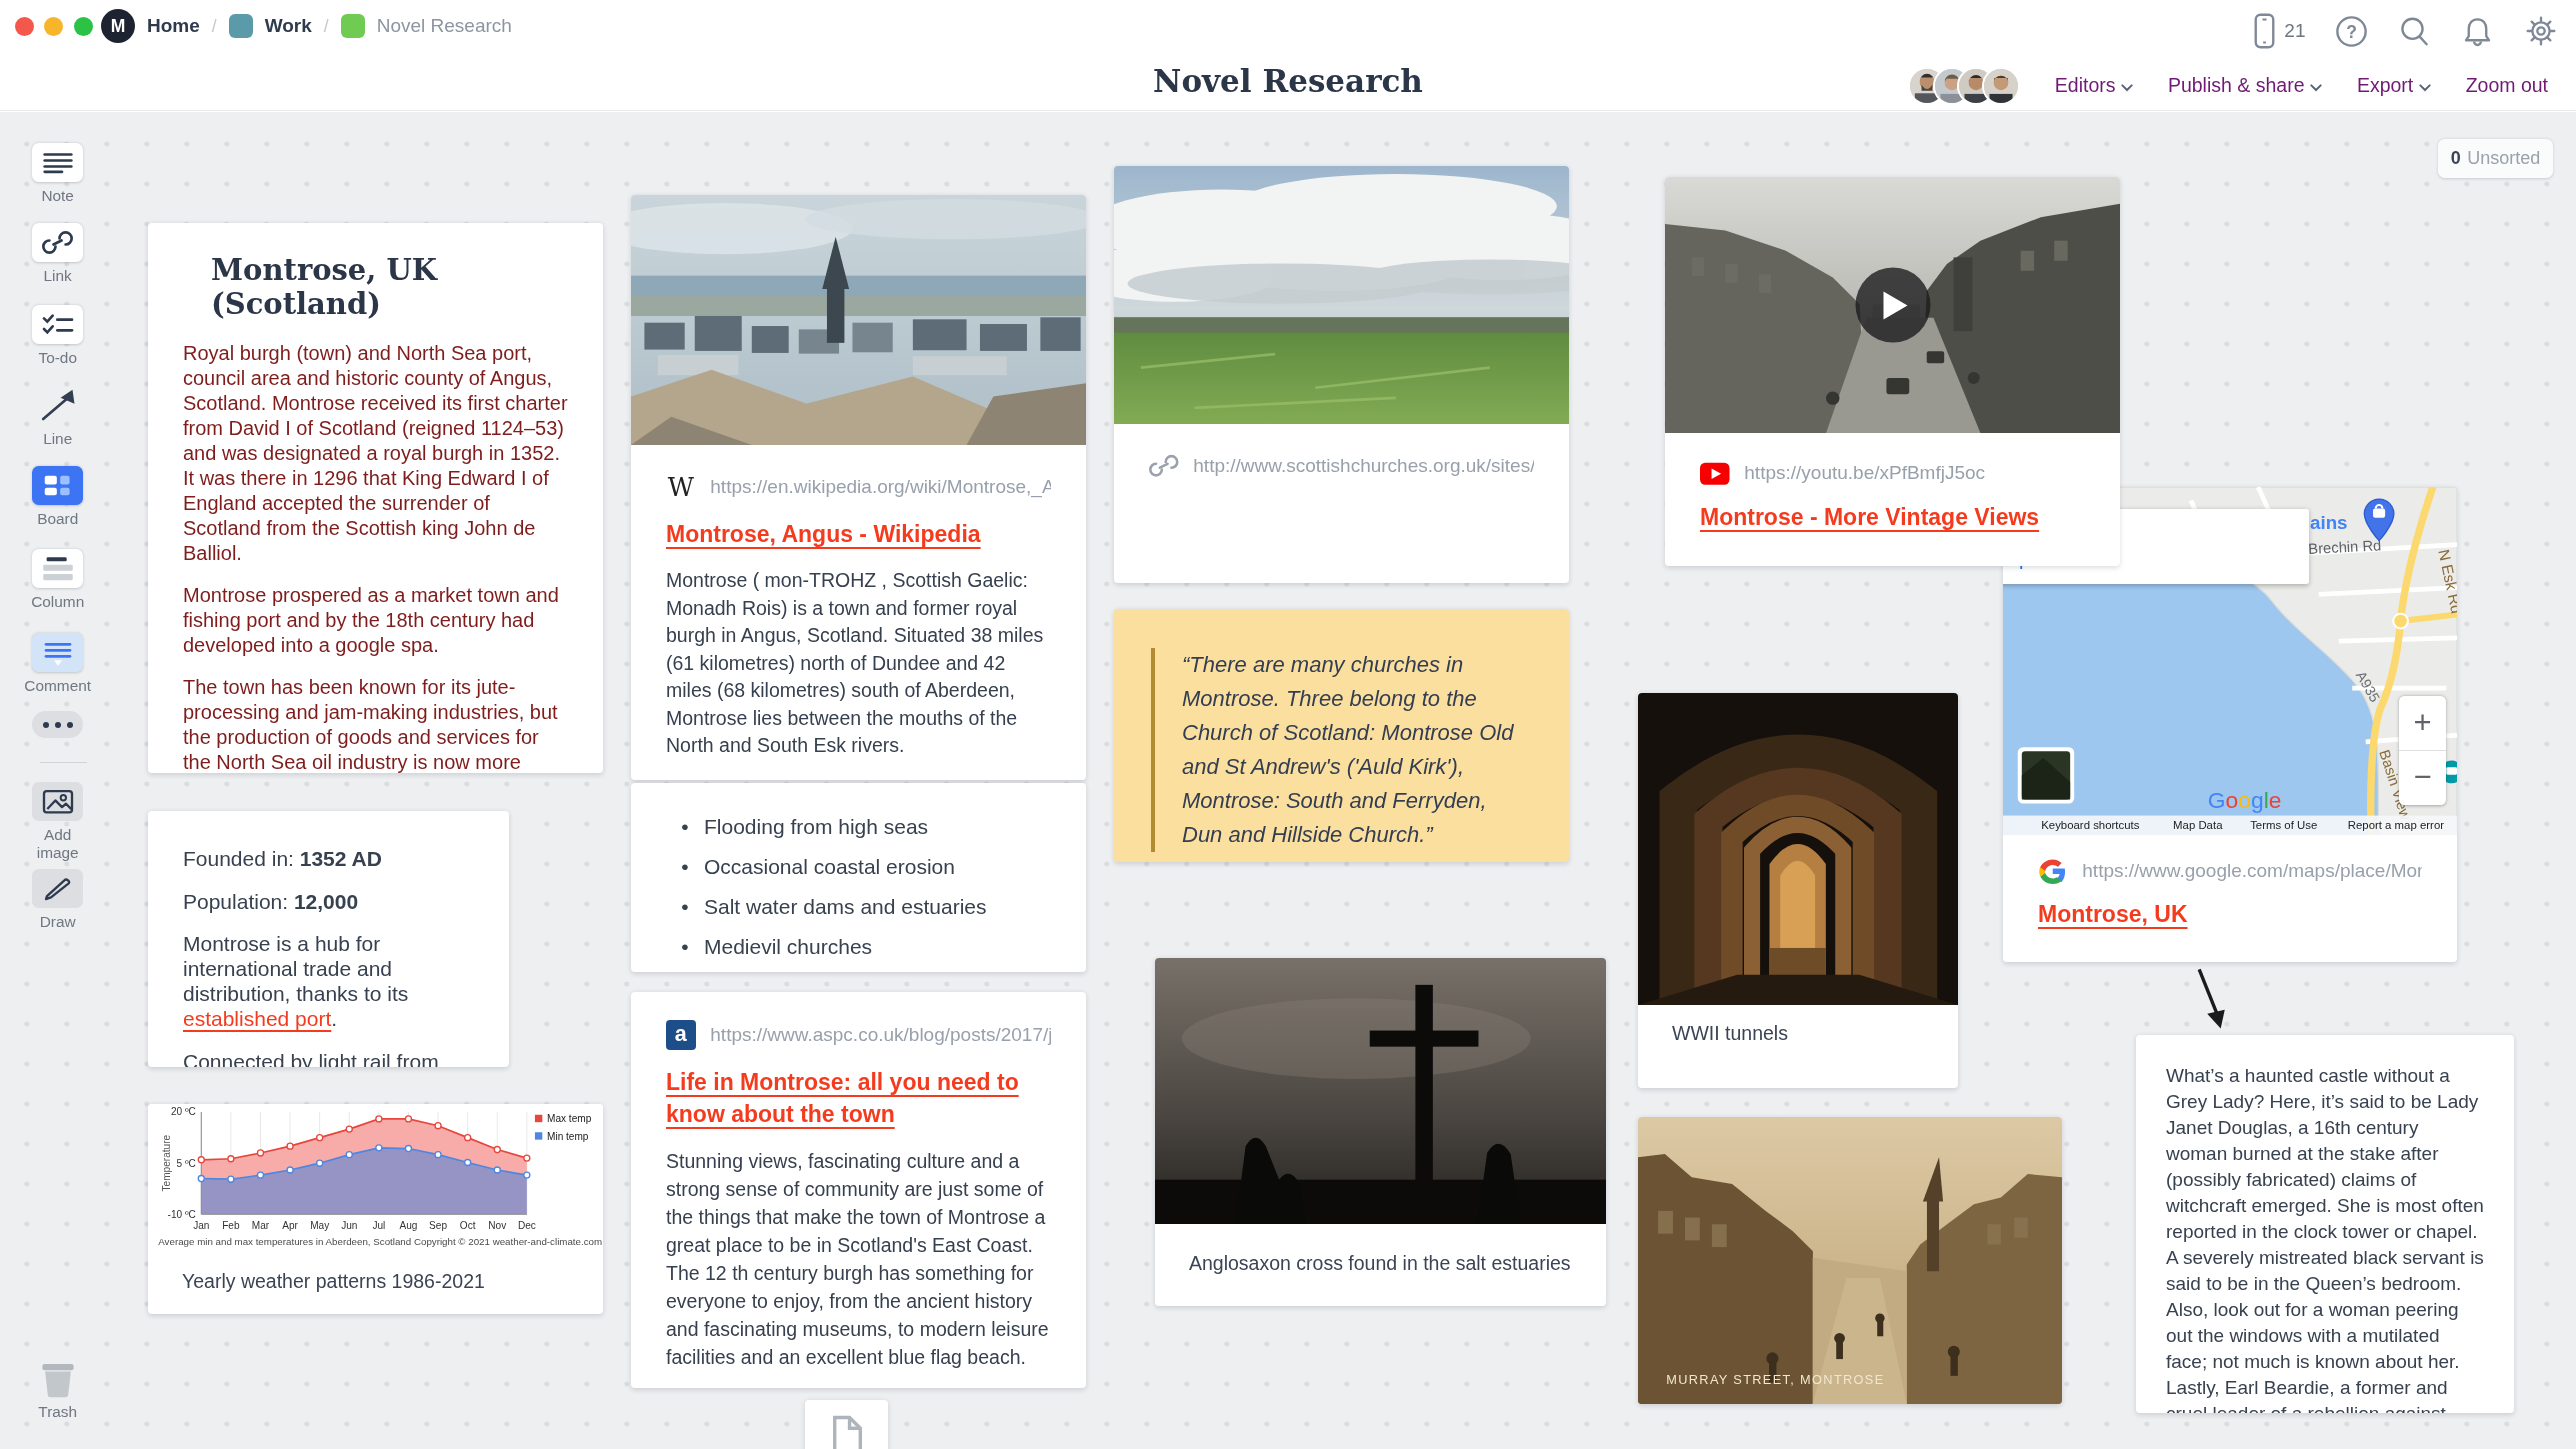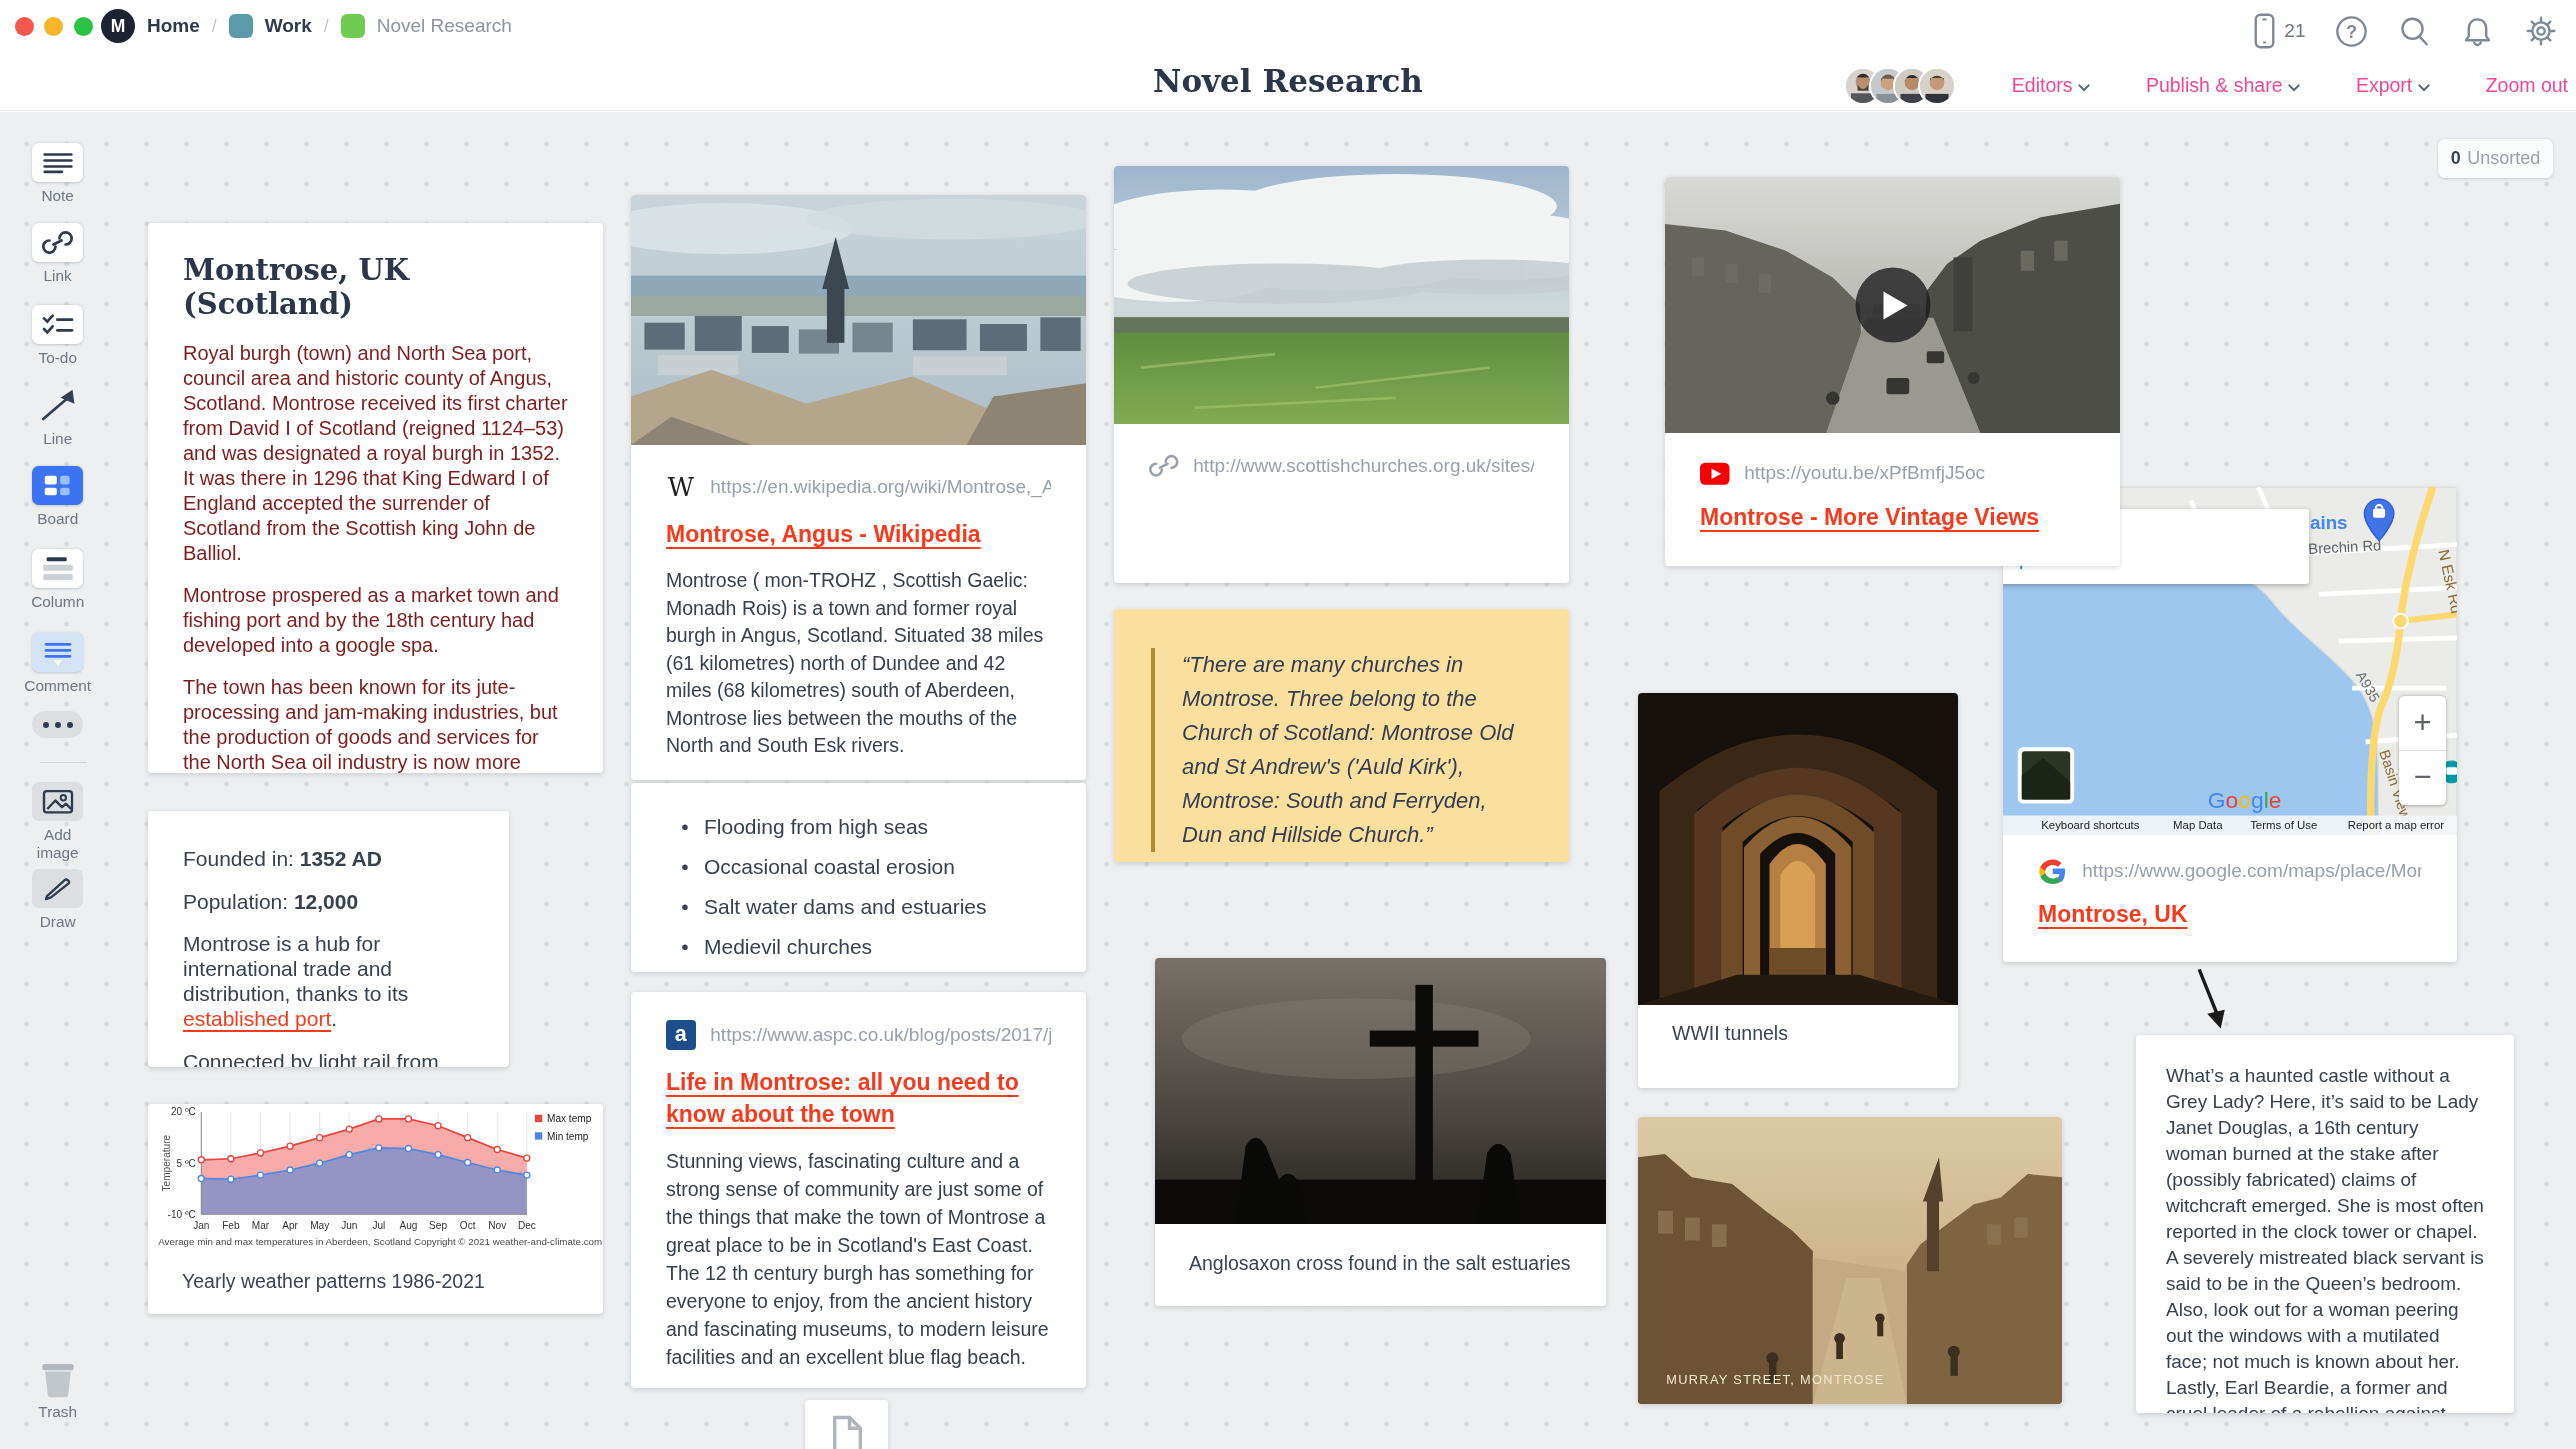--- a/index.html
+++ b/index.html
@@ -14,21 +14,21 @@
   .logo-circle { width:34px; height:34px; border-radius:50%; background:#1d2330; color:#fff; display:flex; align-items:center; justify-content:center; font-weight:bold; font-size:17.5px; }
   .crumb-strong { font-weight:700; color:#2f3a4d; }
   .crumb-dim { color:#8d95a1; }
   .crumb-sep { color:#c3c8ce; font-size:17.5px; }
   .crumb-chip { width:24px; height:24px; border-radius:6px; }
   .top-icons { position:absolute; right:17.5px; top:12px; display:flex; align-items:center; gap:28px; color:#7f8896; }
   .top-icons svg { display:block; }
   .phone-wrap { display:flex; align-items:center; gap:6.7px; font-size:19px; color:#6f7680; }
   .title-row { position:absolute; left:0; top:52px; width:100%; height:59px; }
   .board-title { position:absolute; left:50%; transform:translateX(-50%); top:10.7px; font-family:"DejaVu Serif", serif; font-weight:700; font-size:31px; color:#2b3648; }
-  .title-actions { position:absolute; right:8px; top:14.8px; display:flex; align-items:center; gap:56px; font-size:19.5px; color:#ec4899; }
+  .title-actions { position:absolute; right:28px; top:14.8px; display:flex; align-items:center; gap:35px; font-size:19.5px; color:#701a75; }
   .avatars { display:flex; }
   .avatars svg { border-radius:50%; border:2.7px solid #fff; margin-left:-13.4px; background:#cfd4d8; }
   .avatars svg:first-child { margin-left:0; }
   .chev { margin-left:5.4px; }
 
   
   .board { position:absolute; left:0; top:112px; width:2576px; height:1338px;
     background-color:#edeff1;
     background-image:radial-gradient(circle, #d9dcde 2.3px, transparent 2.7px);
     background-size:40px 40px; background-position:6.7px 12px; overflow:hidden; }
@@ -51,21 +51,21 @@
   .more-pill { width:51px; height:27px; margin:0 auto; background:#dcdee1; border-radius:13.4px; display:flex; align-items:center; justify-content:center; gap:6px; }
   .more-pill i { width:6px; height:6px; border-radius:50%; background:#2e3a4e; }
 
   
   .card { position:absolute; background:#fff; border-radius:4px; box-shadow:0 1.3px 5.4px rgba(35,45,60,.16); overflow:hidden; }
   .thumb { position:absolute; left:0; top:0; right:0; overflow:hidden; }
   .thumb svg { display:block; width:100%; height:100%; }
   .caption { position:absolute; left:34px; right:27px; font-size:19.5px; color:#3a4454; }
 
   .note-pad { padding:29.5px 35px; }
-  .serif-title { font-family:"DejaVu Serif", serif; font-weight:700; font-size:29px; color:#2b3648; margin-bottom:20px; }
+  .serif-title { font-family:"DejaVu Serif", serif; font-weight:700; font-size:29px; color:#2b3648; margin-bottom:20px;margin-left:28px; }
   .body-text { font-size:20px; line-height:25px; color:#7f1d1d; }
   .body-text p { margin-bottom:17px; }
 
   .fact-line { font-size:21px; line-height:25px; margin-bottom:17.5px; color:#37414f; }
   .red-link { color:#f43b1e; text-decoration:underline; text-underline-offset:4px; }
 
   .bullet-row { display:flex; font-size:21px; color:#37414f; margin-bottom:16px; }
   .bullet-row .dot { width:38px; text-align:center; flex:none; }
 
   .link-head { display:flex; align-items:center; gap:14.8px; margin-bottom:16px; }

